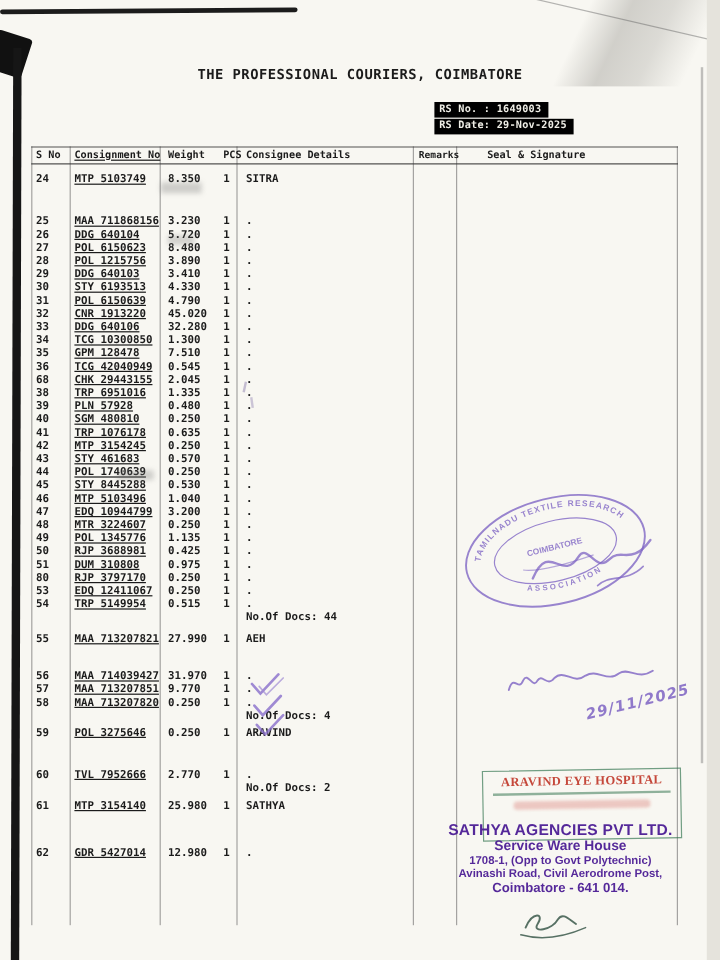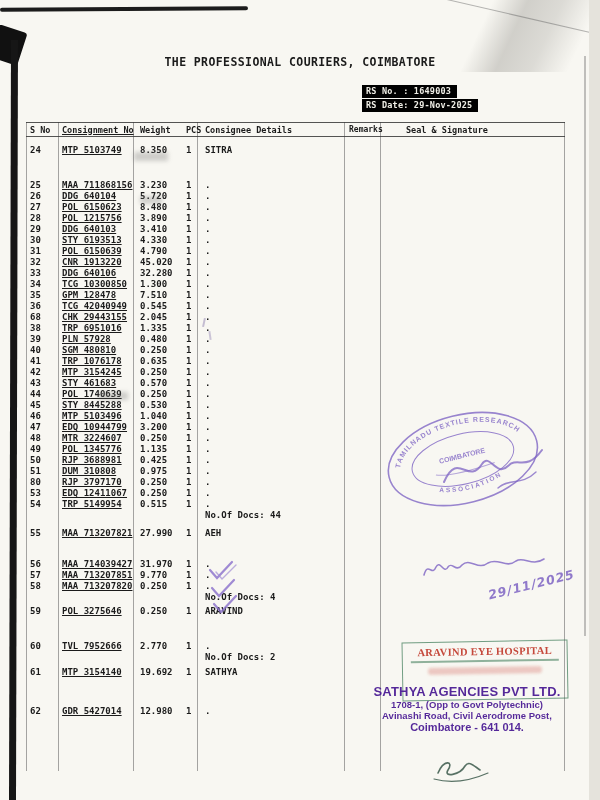--- a/index.html
+++ b/index.html
@@ -453,21 +453,21 @@
       <span class="c cn"></span>
       <span class="c wt"></span>
       <span class="c pcs"></span>
       <span class="c consignee">No.Of Docs: 2</span>
       <span class="c remarks"></span>
       <span class="c seal"></span>
     </div>
         <div class="trow" style="margin-top: 4.4px;">
       <span class="c sno">61</span>
       <span class="c cn">MTP 3154140</span>
-      <span class="c wt">19.692</span>
+      <span class="c wt">25.980</span>
       <span class="c pcs">1</span>
       <span class="c consignee">SATHYA</span>
       <span class="c remarks"></span>
       <span class="c seal"></span>
     </div>
         <div class="trow" style="margin-top: 27.5px;">
       <span class="c sno">62</span>
       <span class="c cn">GDR 5427014</span>
       <span class="c wt">12.980</span>
       <span class="c pcs">1</span>
@@ -523,20 +523,21 @@
     <div class="hand-date">29/11/2025</div>
 
     <div class="aravind-stamp">
       <div class="aravind-title">ARAVIND EYE HOSPITAL</div>
       <div class="aravind-line"></div>
       <div class="aravind-blur"></div>
     </div>
 
     <div class="sathya-stamp">
       <div class="sathya-l1">SATHYA AGENCIES PVT LTD.</div>
+      <div class="sathya-l2">Service Ware House</div>
       <div class="sathya-l3">1708-1, (Opp  to Govt  Polytechnic)</div>
       <div class="sathya-l4">Avinashi Road, Civil Aerodrome Post,</div>
       <div class="sathya-l5">Coimbatore - 641 014.</div>
     </div>
 
     <div class="sathya-sign">
       <svg width="70" height="28" viewBox="0 0 70 28">
         <path d="M8,16 C14,2 24,4 18,13 C13,21 30,18 35,9 C39,3 44,9 50,13" fill="none" stroke="#3c5a4c" stroke-width="1.6" stroke-linecap="round"></path>
         <path d="M4,22 C22,27 42,23 58,16" fill="none" stroke="#3c5a4c" stroke-width="1.2" stroke-linecap="round"></path>
       </svg>

